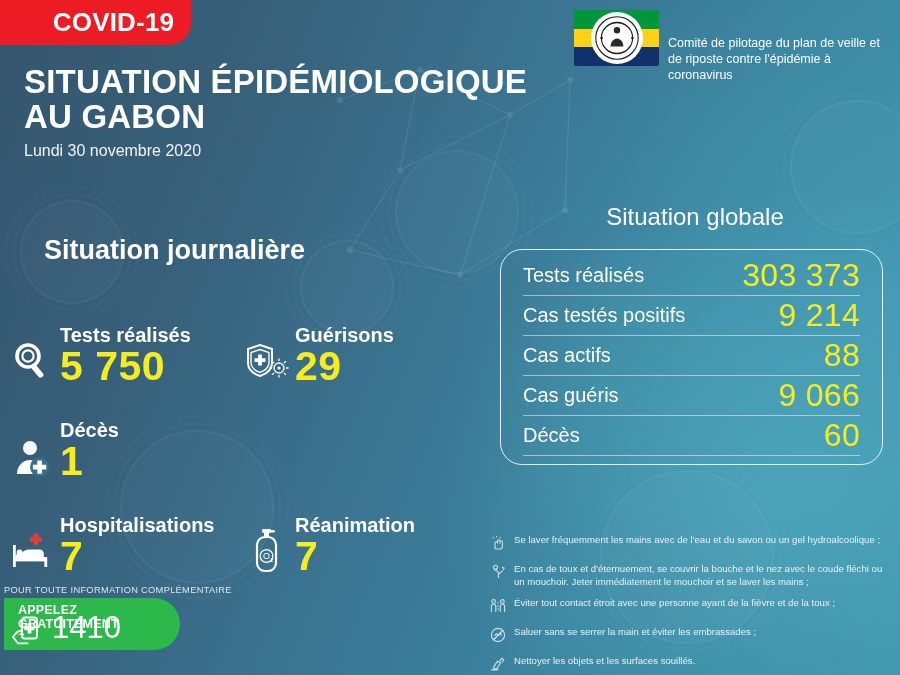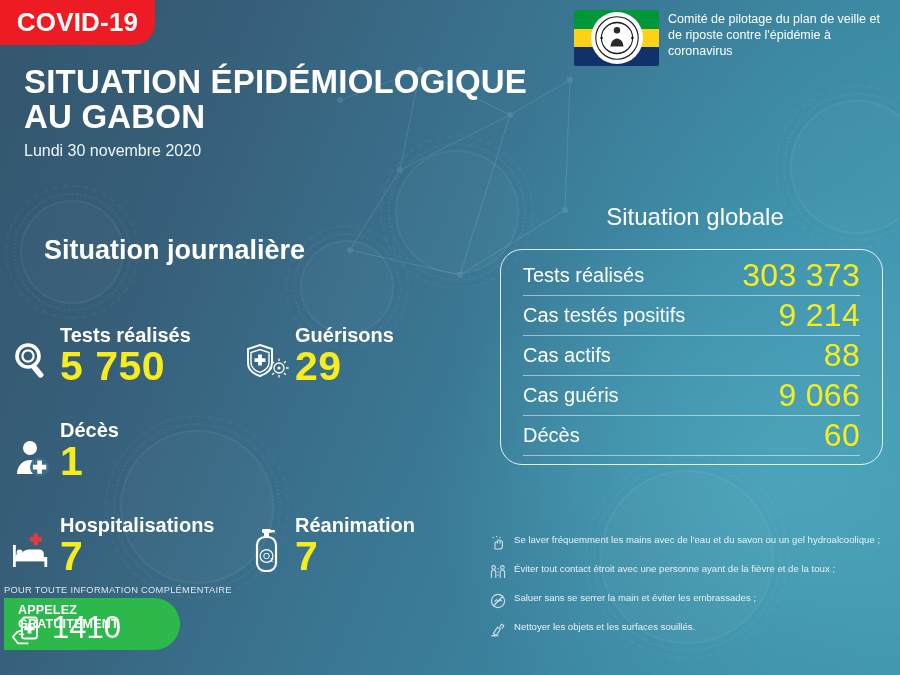--- a/index.html
+++ b/index.html
@@ -20,38 +20,38 @@
     background:rgba(255,255,255,.022);pointer-events:none;}
   .bgvirus::before,.bgvirus::after{content:"";position:absolute;inset:-9px;border-radius:50%;
     border:2px dotted rgba(255,255,255,.05);}
   .bgvirus::after{inset:-17px;border-style:dashed;border-color:rgba(255,255,255,.032);}
   .bgnet{position:absolute;opacity:.11;pointer-events:none;}
 
   
   .covid-badge{
     position:absolute;left:0;top:0;width:155px;height:45px;
     background:#ed1c24;border-bottom-right-radius:22px;
-    display:flex;align-items:center;justify-content:center;
+    display:flex;align-items:center;justify-content:center;padding-left:36px;
   }
   .covid-badge span{color:#fff;font-size:26px;font-weight:bold;letter-spacing:.2px;}
 
   .title-block{position:absolute;left:24px;top:64px;}
   .title-main{color:#fff;font-size:33px;font-weight:bold;line-height:1.07;letter-spacing:.2px;}
   .title-sub{color:#eef5f8;font-size:16px;margin-top:7px;font-weight:400;}
 
   .logo-wrap{position:absolute;right:14px;top:10px;display:flex;align-items:flex-start;gap:9px;}
   .emblem{width:85px;height:56px;position:relative;border-radius:2px;overflow:hidden;flex:none;}
   .emblem .s1,.emblem .s2,.emblem .s3{position:absolute;left:0;width:100%;height:33.34%;}
   .emblem .s1{top:0;background:#009639;}
   .emblem .s2{top:33.33%;background:#fcd116;}
   .emblem .s3{top:66.66%;background:#10316b;}
   .emblem .seal{position:absolute;left:50%;top:50%;transform:translate(-50%,-50%);
     width:52px;height:52px;border-radius:50%;background:#fff;
     display:flex;align-items:center;justify-content:center;}
-  .logo-text{color:#fff;font-size:12.5px;line-height:1.26;padding-top:2px;max-width:218px;}
+  .logo-text{color:#fff;font-size:12.5px;line-height:1.26;padding-top:2px;max-width:218px;margin-top:24px;}
 
   
   .daily-title{position:absolute;left:44px;top:235px;color:#fff;font-size:27px;font-weight:bold;}
   .daily-grid{position:absolute;left:8px;top:292px;width:470px;}
   .drow{display:flex;}
   .dcell{width:235px;display:flex;align-items:flex-end;gap:4px;position:relative;height:95px;}
   .dcell .ic{width:48px;height:56px;flex:none;display:flex;align-items:flex-end;justify-content:center;
     padding-bottom:4px;}
   .dcell .txt{display:flex;flex-direction:column;justify-content:flex-end;}
   .dlabel{color:#fff;font-size:20px;font-weight:bold;line-height:1.05;white-space:nowrap;}
@@ -282,20 +282,30 @@
         <svg width="16" height="16" viewBox="0 0 16 16" fill="none" stroke="#e7f1f5" stroke-width="1.1">
           <path d="M5 14V8.2c0-.8.6-1.4 1.3-1.4.7 0 1.2.6 1.2 1.4M7.5 8.4V6.2c0-.8.6-1.4 1.3-1.4.7 0 1.2.6 1.2 1.4v2.2M10 8.8V7c0-.8.6-1.3 1.2-1.3.7 0 1.2.5 1.2 1.3v4.2c0 1.6-1.3 2.8-2.9 2.8H5"></path>
           <path d="M3.6 3.2l-.9-1M6.6 2.2V1M9.6 3.2l.9-1"></path>
         </svg>
       </div>
       <div class="ptext">Se laver fréquemment les mains avec de l'eau et du savon ou un gel hydroalcoolique ;</div>
     </div>
     <div class="pitem">
       <div class="pic">
         <svg width="16" height="16" viewBox="0 0 16 16" fill="none" stroke="#e7f1f5" stroke-width="1.1">
+          <circle cx="5.5" cy="3.2" r="2"></circle>
+          <path d="M4 6c2.6 0 4.4 1.8 4.4 4.2V14M8.4 10.2l4.4-3.6"></path>
+          <path d="M12 3.4l2.2.6-1 2"></path>
+        </svg>
+      </div>
+      <div class="ptext">En cas de toux et d'éternuement, se couvrir la bouche et le nez avec le coude fléchi ou un mouchoir. Jeter immédiatement le mouchoir et se laver les mains ;</div>
+    </div>
+    <div class="pitem">
+      <div class="pic">
+        <svg width="16" height="16" viewBox="0 0 16 16" fill="none" stroke="#e7f1f5" stroke-width="1.1">
           <circle cx="3.6" cy="3.4" r="1.8"></circle>
             <path d="M1.4 14V8.4c0-1.4 1-2.4 2.2-2.4s2.2 1 2.2 2.4V14"></path>
           <circle cx="12.4" cy="3.4" r="1.8"></circle>
             <path d="M10.2 14V8.4c0-1.4 1-2.4 2.2-2.4s2.2 1 2.2 2.4V14"></path>
           <path d="M8 4v8" stroke-dasharray="1.6 1.6"></path>
         </svg>
       </div>
       <div class="ptext">Éviter tout contact étroit avec une personne ayant de la fièvre et de la toux ;</div>
     </div>
     <div class="pitem">

